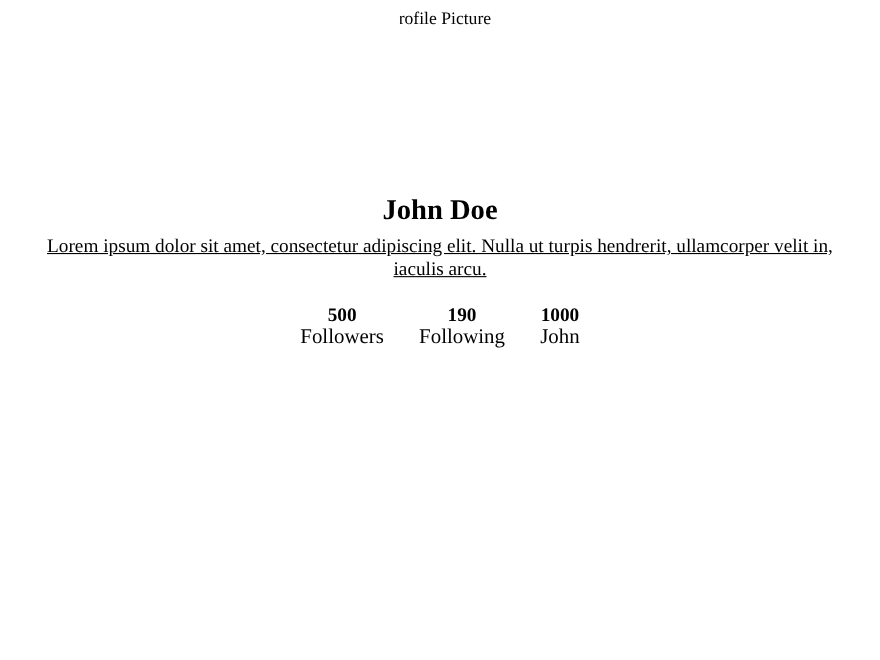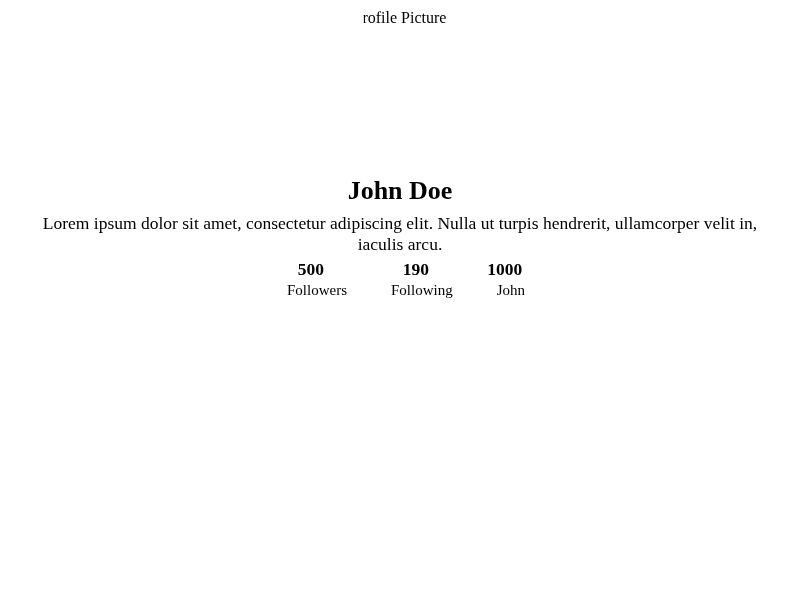--- a/index.html
+++ b/index.html
@@ -55,49 +55,49 @@
     line-height: 32px;
     margin: 0 0 6px 0;
   }
 
   .profile-bio {
     font-size: 17.5px;
     line-height: 21px;
     margin: 0 auto;
     width: 740px;
     text-align: center;
+    text-decoration: underline;
   }
 
   .stats-row {
     position: absolute;
-    top: 258px;
+    top: 275px;
     left: 0;
     width: 800px;
     display: flex;
     justify-content: center;
     align-items: flex-start;
     gap: 32px;
   }
 
   .stat {
     text-align: center;
   }
 
   .stat-value {
     font-size: 17.5px;
     font-weight: bold;
     line-height: 22px;
     display: block;
   }
 
   .stat-label {
-    font-size: 15px;
+    font-size: 19px;
     line-height: 20px;
     display: block;
-    margin-left: 12px;
   }
 </style>
 </head>
 <body>
 
 <div class="page">
 
   <div class="profile-picture-area">
     <div class="profile-picture-label">Profile Picture</div>
   </div>

